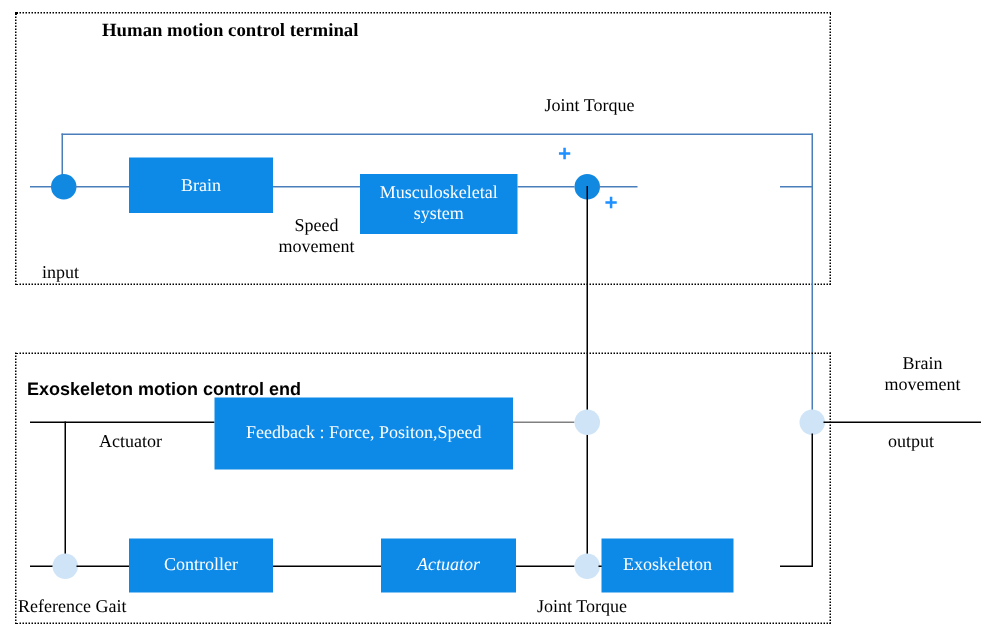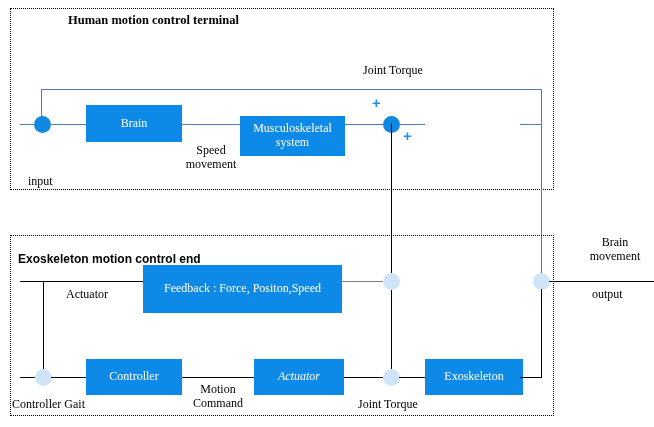--- a/index.html
+++ b/index.html
@@ -162,38 +162,34 @@
 
   <div class="label label-center" style="left:576px; top:236px; width:78px; white-space:normal;">
     <span>Brain</span><br>
     <span>movement</span>
   </div>
   <div class="label" style="left:592px; top:288px;text-align:right;">output</div>
 
   <div class="wire" style="left:20px; top:377px; width:23px; height:1px;"></div>
 
   <div class="node node-light" style="left:35px; top:369px; width:17px; height:17px;"></div>
-  <div class="label" style="left:12px; top:398px;">Controller Gait</div>
+  <div class="label" style="left:12px; top:398px;">Reference Gait</div>
 
   <div class="wire" style="left:51px; top:377px; width:35px; height:1px;"></div>
 
   <div class="block" style="left:86px; top:359px; width:96px; height:36px;">Controller</div>
 
   <div class="wire" style="left:182px; top:377px; width:72px; height:1px;"></div>
-  <div class="label label-center" style="left:175px; top:383px; width:86px; white-space:normal;">
-    <span>Motion</span><br>
-    <span>Command</span>
-  </div>
 
   <div class="block" style="left:254px; top:359px; width:90px; height:36px;font-style:italic;">Actuator</div>
 
   <div class="wire" style="left:344px; top:377px; width:39px; height:1px;"></div>
 
   <div class="node node-light" style="left:383px; top:369px; width:17px; height:17px;"></div>
   <div class="label" style="left:358px; top:398px;">Joint Torque</div>
 
   <div class="wire" style="left:399px; top:377px; width:26px; height:1px;"></div>
 
-  <div class="block" style="left:425px; top:359px; width:98px; height:36px;">Exoskeleton</div>
+  <div class="block" style="left:401px; top:359px; width:88px; height:36px;">Exoskeleton</div>
 
   <div class="wire" style="left:520px; top:377px; width:22px; height:1px;"></div>
 
 </div>
 
 </body></html>

